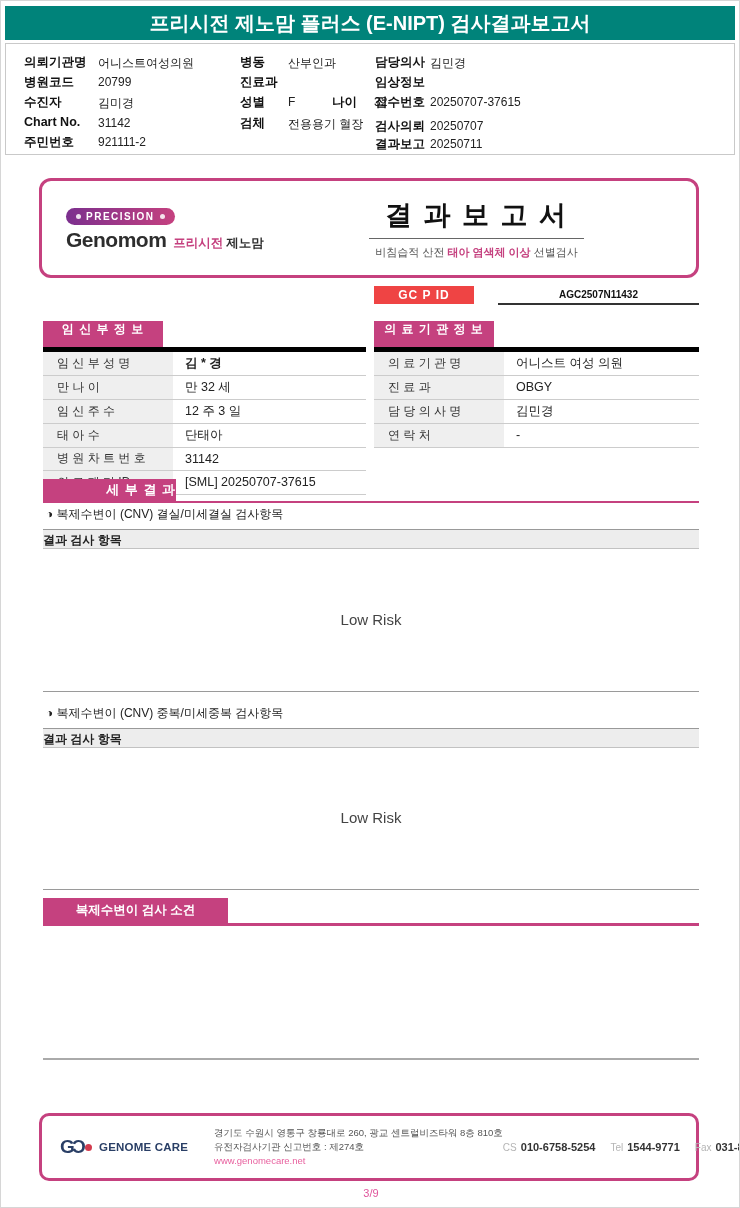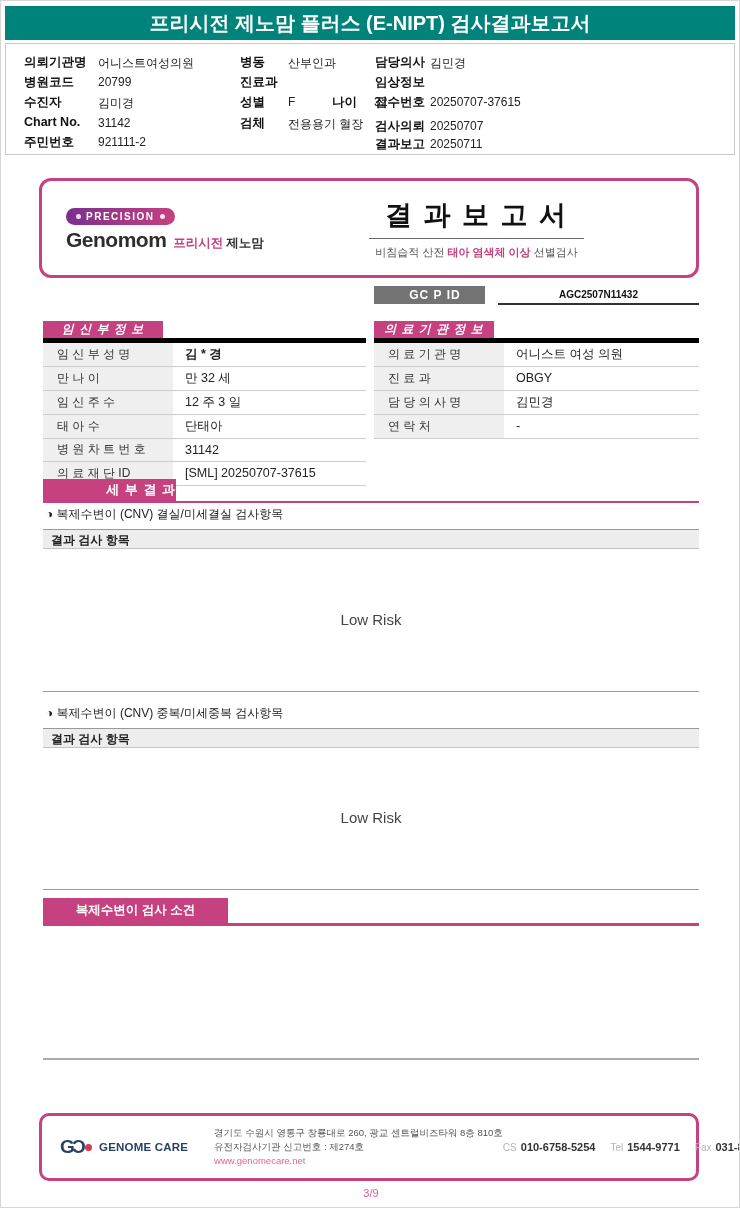--- a/index.html
+++ b/index.html
@@ -30,43 +30,43 @@
   .b-center{flex:1;text-align:center;}
   .b-title{font-size:27px;font-weight:bold;color:#111;letter-spacing:2px;white-space:nowrap;}
   .b-div{width:215px;border-top:1px solid #666;margin:5px auto 6px;}
   .b-sub{font-size:11px;color:#555;white-space:nowrap;}
   .b-sub .hl{color:#c5417f;font-weight:bold;}
   .b-note{width:190px;font-size:10.5px;line-height:1.55;color:#8a8a8a;text-align:left;padding-right:14px;box-sizing:border-box;}
   .nb{color:#333;font-weight:bold;}
   .na{color:#e0559c;}
 
   
-  .gcp-label{left:373px;top:285px;width:100px;height:18px;background:#737373;color:#fff;font-weight:bold;
-             font-size:12px;text-align:center;line-height:18px;letter-spacing:1px;padding-left:11px;}
+  .gcp-label{left:373px;top:285px;width:100px;height:18px;background:#ef4444;color:#fff;font-weight:bold;
+             font-size:12px;text-align:center;line-height:18px;letter-spacing:1px;}
   .gcp-value{left:497px;top:285px;width:201px;height:17px;text-align:center;font-weight:bold;font-size:10px;
              color:#111;line-height:17px;border-bottom:2px solid #333;}
 
   
   .tbl{position:absolute;top:320px;}
-  .tbl-h{width:120px;height:17px;background:#c5417f;color:#fff;font-size:12px;font-weight:bold;
-         text-align:center;line-height:17px;letter-spacing:1px;font-style:italic;}
+  .tbl-h{width:120px;height:26px;background:#c5417f;color:#fff;font-size:12px;font-weight:bold;
+         text-align:center;line-height:17px;letter-spacing:1px;}
   .tbl-body{border-top:5px solid #000000;}
   .trow{display:flex;border-bottom:1px solid #ccc;min-height:21px;align-items:stretch;}
   .tlab{width:130px;background:#efefef;padding-left:14px;font-size:12px;color:#333;box-sizing:border-box;
         display:flex;align-items:center;flex-shrink:0;}
   .tval{padding:3px 4px 3px 12px;font-size:12.5px;color:#222;flex:1;display:flex;align-items:center;line-height:1.35;}
   .bold{font-weight:bold;}
 
   
   .sec-h{left:42px;top:478px;width:656px;border-bottom:2px solid #c5417f;}
   .sec-h-box{display:inline-block;background:#c5417f;color:#fff;font-weight:bold;font-size:13px;
              padding:2px 0;width:133px;text-align:right;letter-spacing:1px;}
   .bullet-line{left:45px;font-size:12px;color:#222;white-space:nowrap;}
   .gbar{left:42px;width:656px;height:20px;background:#ededed;border-top:1px solid #999;border-bottom:1px solid #c2c2c2;
-        font-weight:bold;font-size:12px;line-height:20px;padding-left:8px;box-sizing:border-box;color:#222;}
+        font-weight:bold;font-size:12px;line-height:20px;box-sizing:border-box;color:#222;}
   .lowrisk{left:42px;width:656px;text-align:center;font-size:15px;color:#444;}
   .hline{left:42px;width:656px;border-top:1px solid #9a9a9a;height:0;}
   .find-h{left:42px;top:897px;width:656px;border-bottom:3px solid #c5417f;}
   .find-h-box{display:inline-block;background:#c5417f;color:#fff;font-weight:bold;font-size:12.5px;
               padding:4px 0;width:185px;text-align:center;}
 
   
   .foot{left:38px;top:1112px;width:660px;height:68px;border:3px solid #c5417f;border-radius:10px;
         display:flex;align-items:center;box-sizing:border-box;background:#fff;}
   .f-logo{margin-left:18px;display:flex;align-items:center;gap:7px;flex-shrink:0;}

